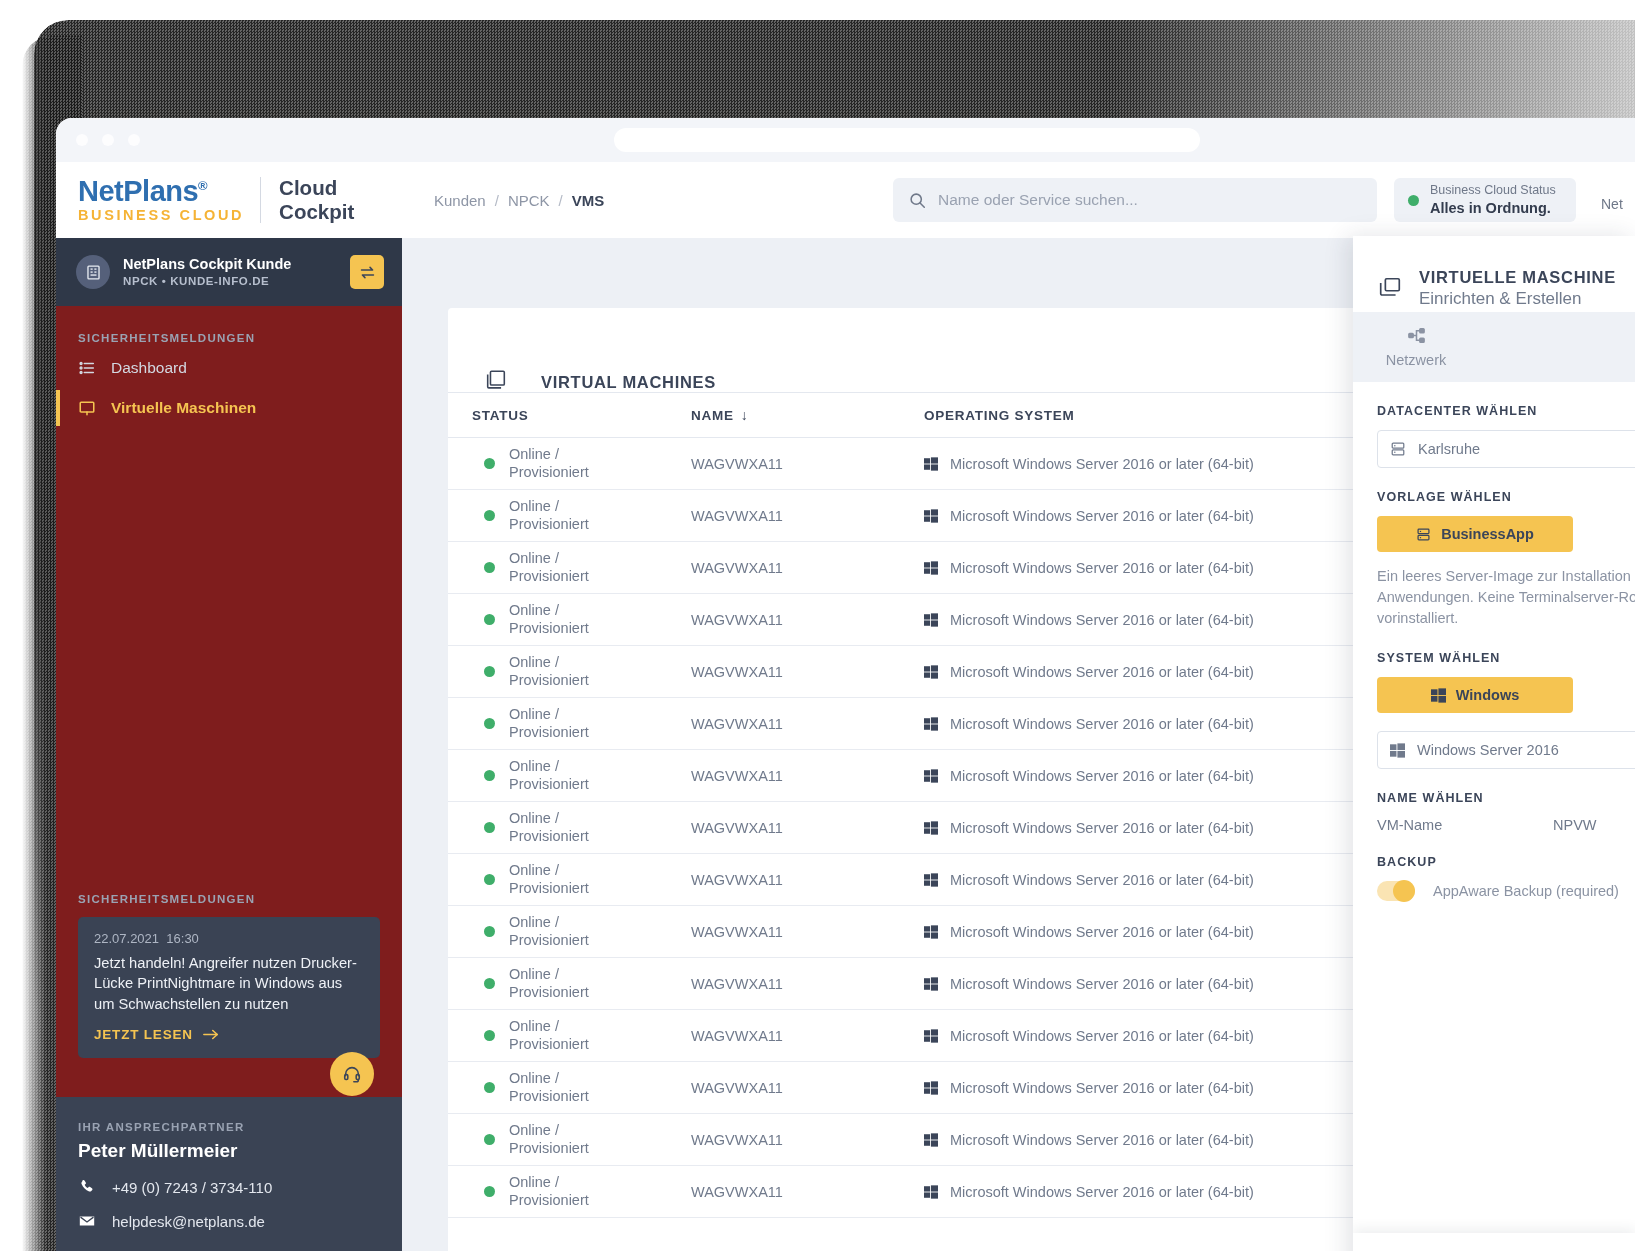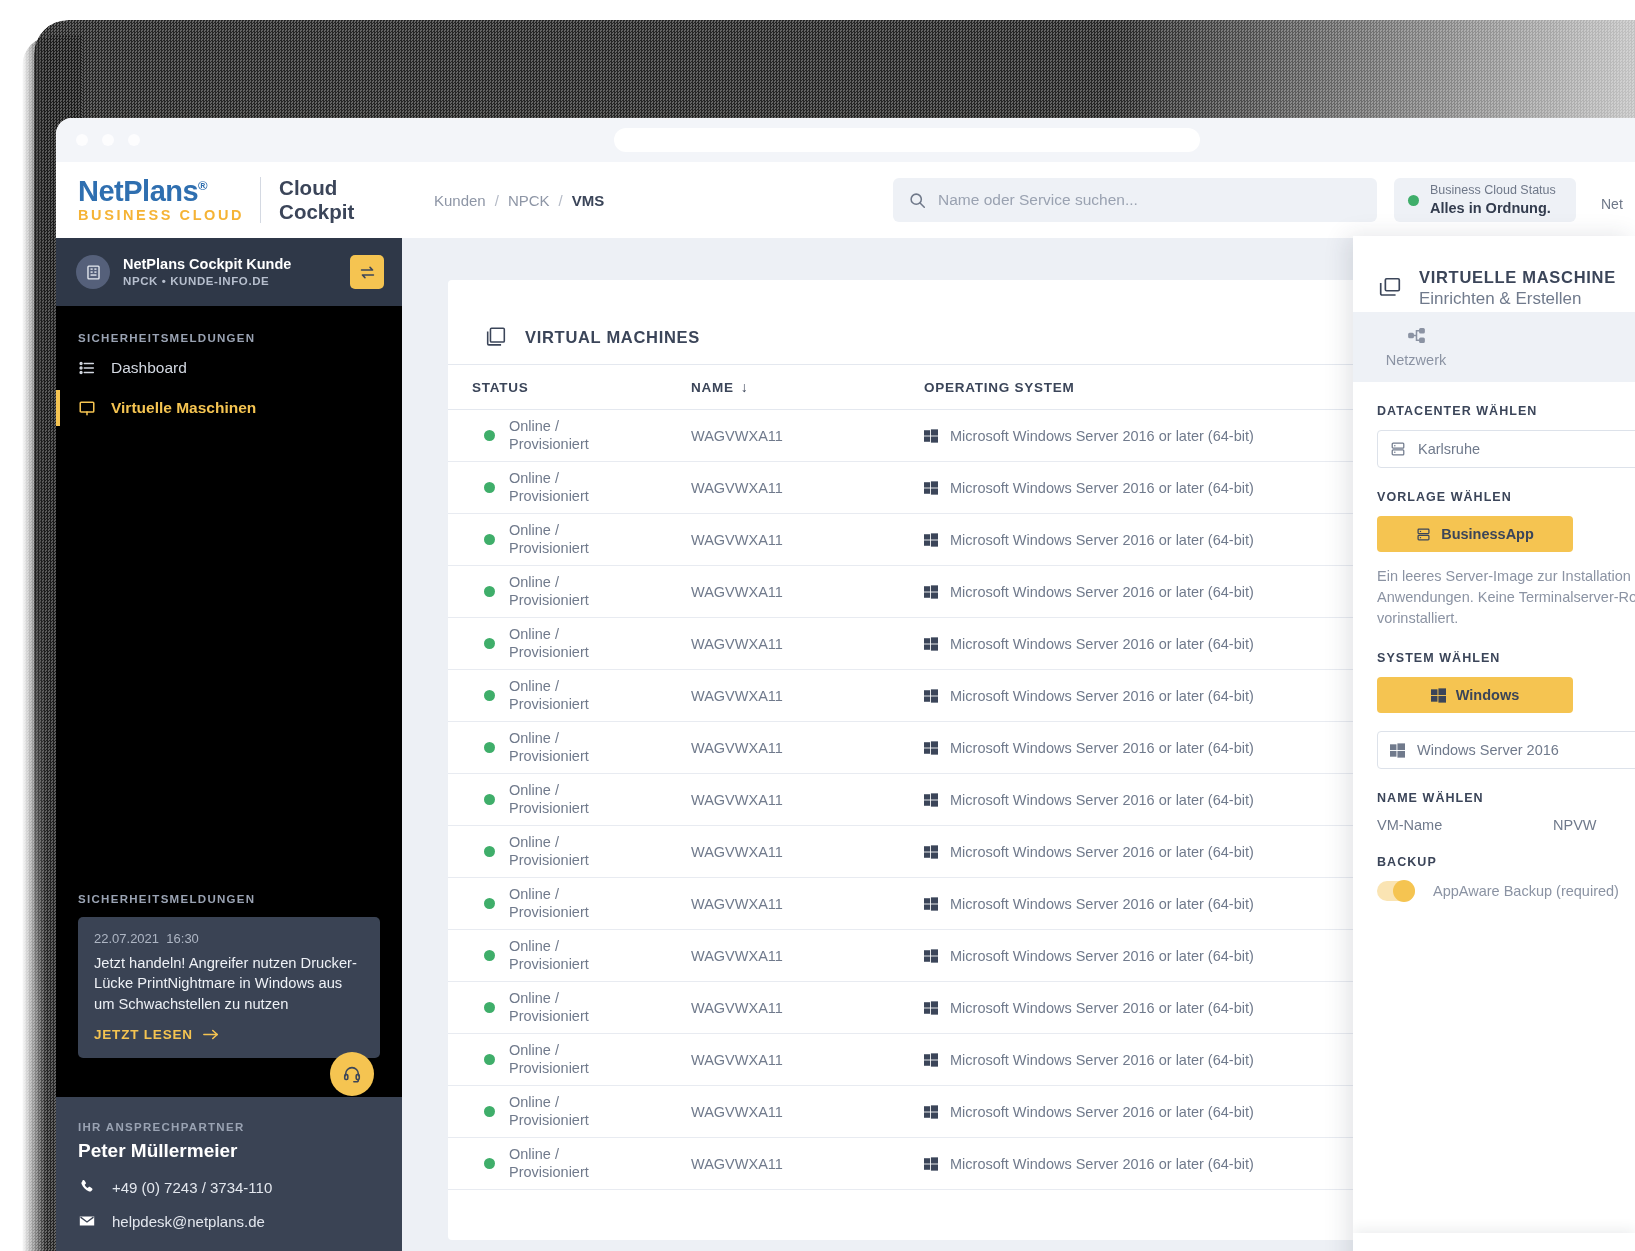--- a/index.html
+++ b/index.html
@@ -87,21 +87,21 @@
   }
   .status-dot { width: 11px; height: 11px; border-radius: 50%; background: #3fae6a; flex: none; }
   .status-l1 { font-size: 12.5px; color: #6f7889; line-height: 1.25; }
   .status-l2 { font-size: 14.5px; color: #333c4e; font-weight: 700; line-height: 1.25; }
   .acct { position: absolute; left: 1545px; top: 34px; font-size: 14px; color: #6f7889; white-space: nowrap; }
 
   
   .body { display: flex; height: 1013px; }
 
   
-  .sidebar { width: 346px; flex: none; background: #000000; position: relative; }
+  .sidebar { width: 346px; flex: none; background: #7f1d1d; position: relative; }
   .side-head {
     height: 68px; background: #2f3848; display: flex; align-items: center; padding: 0 18px 0 20px; gap: 13px;
   }
   .side-ava {
     width: 34px; height: 34px; border-radius: 50%; background: #55607a;
     display: flex; align-items: center; justify-content: center; flex: none;
   }
   .side-head-txt { flex: 1; min-width: 0; }
   .side-head-n { font-size: 14.5px; font-weight: 700; color: #fff; line-height: 1.3; }
   .side-head-s { font-size: 11.5px; font-weight: 700; color: #b7bfce; letter-spacing: .6px; line-height: 1.4; }
@@ -128,21 +128,21 @@
   }
 
   .contact { position: absolute; left: 0; right: 0; bottom: 0; height: 154px; background: #3a4354; padding: 24px 22px 0; }
   .contact-lbl { font-size: 11.5px; font-weight: 700; letter-spacing: 1.3px; color: #9aa3b3; }
   .contact-name { font-size: 19px; font-weight: 700; color: #fff; margin-top: 7px; }
   .contact-row { display: flex; align-items: center; gap: 16px; margin-top: 16px; font-size: 15px; color: #e3e7ee; }
 
   
   .main { flex: 1; background: #edf0f5; padding: 42px 0 0 46px; position: relative; overflow: hidden; }
   .card { background: #fff; border-radius: 4px; width: 1060px; min-height: 960px; }
-  .card-head { display: flex; align-items: center; gap: 17px; padding: 30px 0 0 36px; height: 84px; }
+  .card-head { display: flex; align-items: flex-end; gap: 33px; padding: 30px 0 0 36px; height: 84px; margin-top: 28px; }
   .card-title { font-size: 16.5px; font-weight: 700; letter-spacing: .7px; color: #3b4559; }
 
   table { width: 100%; border-collapse: collapse; table-layout: fixed; }
   th {
     text-align: left; font-size: 13.5px; font-weight: 700; letter-spacing: .75px; color: #3b4559;
     padding: 14px 0 14px 0; border-top: 1px solid #e4e8ef; border-bottom: 1px solid #e4e8ef;
   }
   th.c-status { width: 243px; padding-left: 24px; }
   th.c-name { width: 233px; }
   th.c-os { width: auto; }

